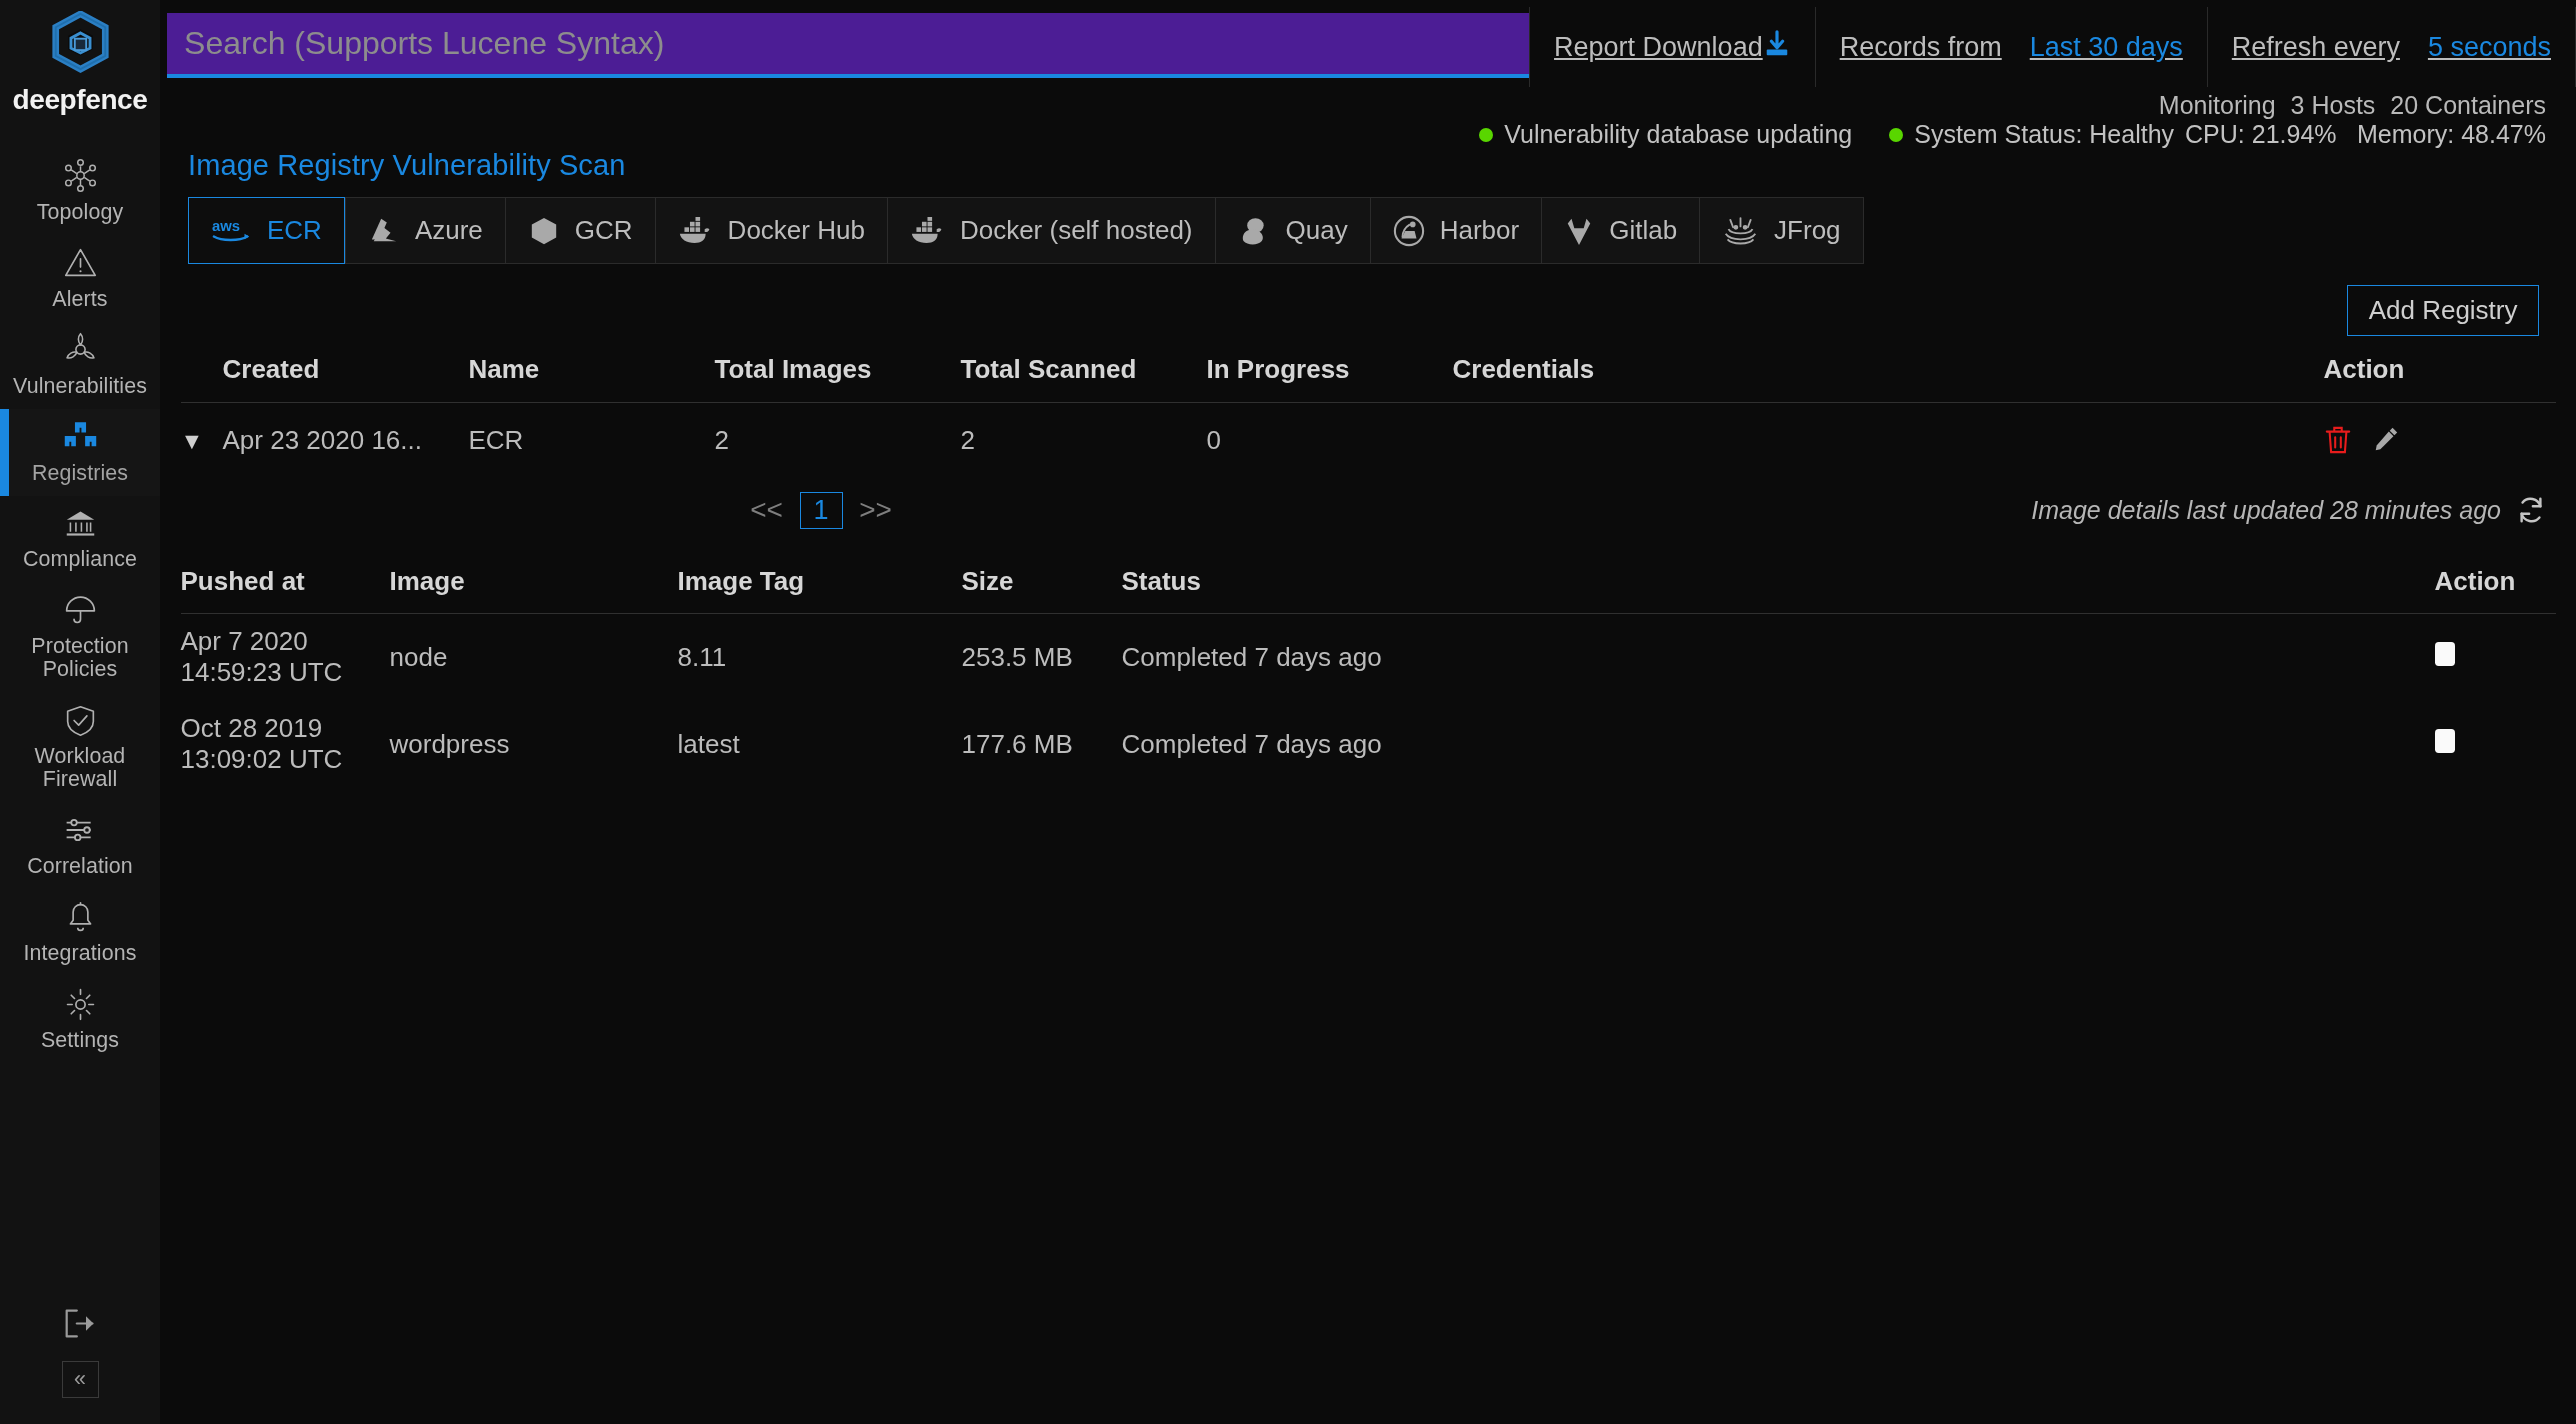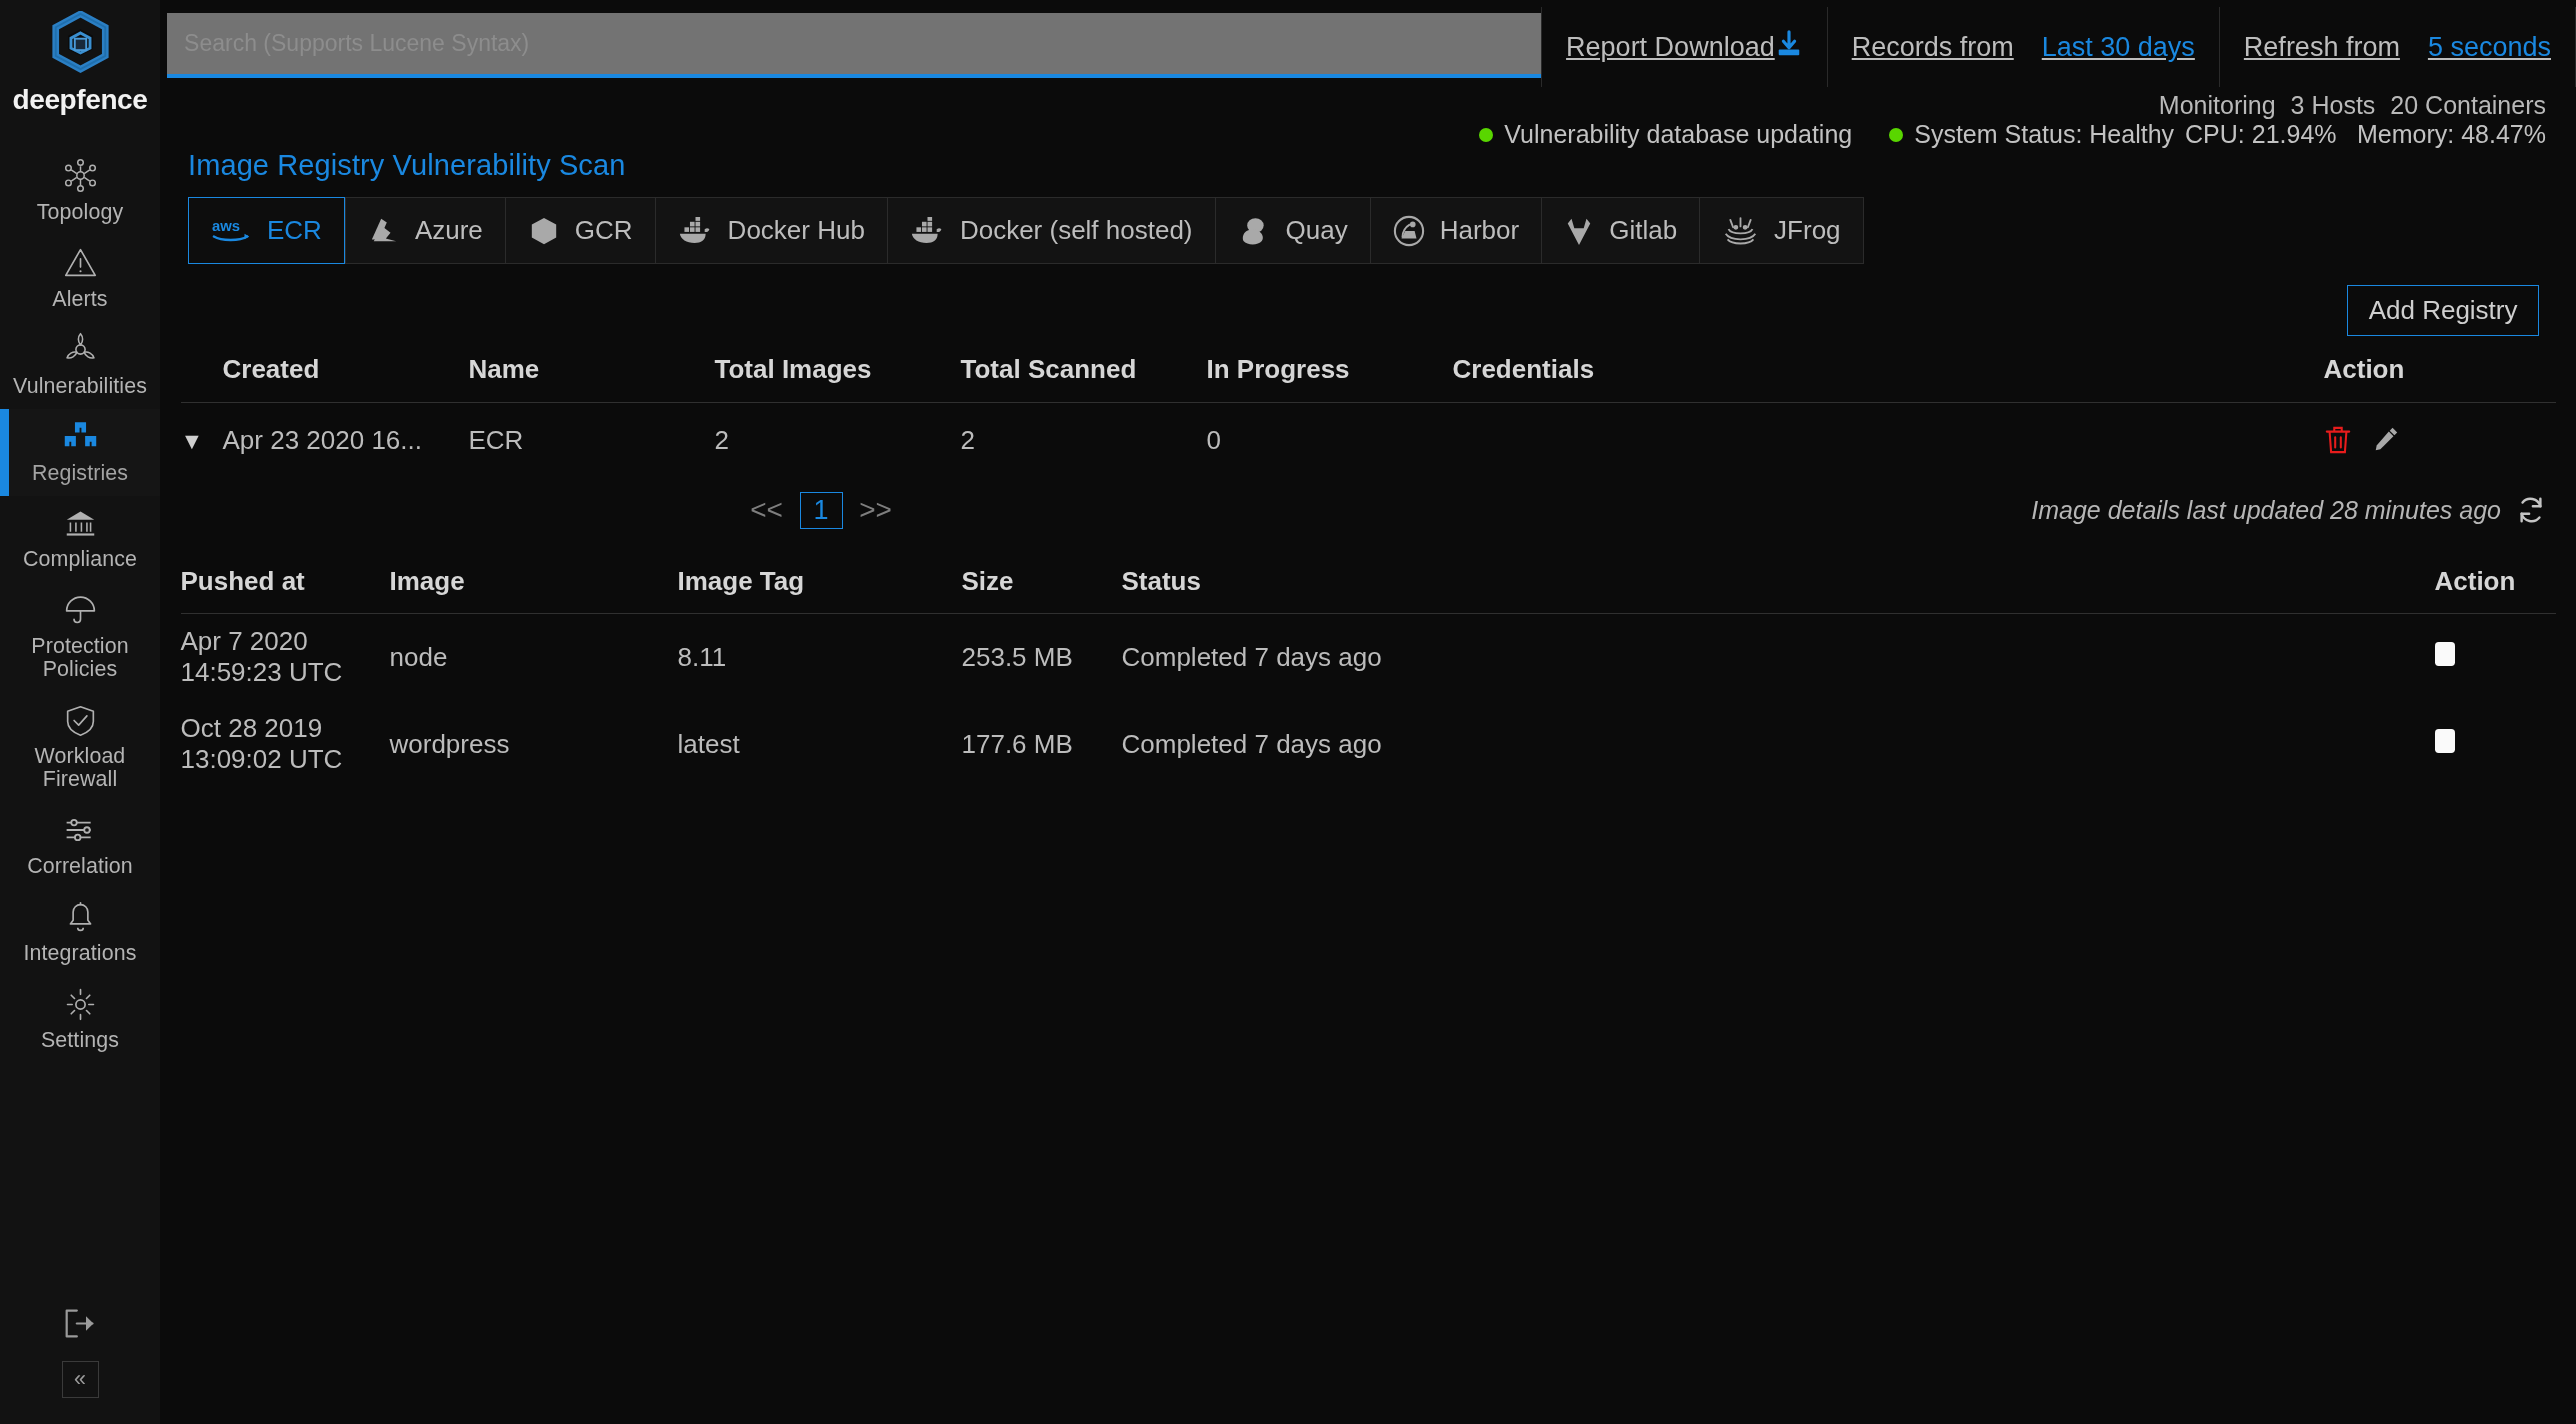--- a/index.html
+++ b/index.html
@@ -55,23 +55,23 @@
     color: #9a9a9a; font-size: 21.4px; cursor: pointer;
   }
 
   
   .main { flex: 1; height: 1424px; position: relative; background: #0b0b0b; }
 
   
   .topbar { display: flex; align-items: stretch; height: 91px; }
   .search-cell { flex: 1; padding: 13px 0 0 7.4px; }
   .search-box {
-    width: 100%; height: 65px; background: #737373;
+    width: 100%; height: 65px; background: #4c1d95;
     border: none; border-bottom: 4.6px solid #1a88e0;
-    color: #cfcfcf; font-size: 23px; padding: 0 16.7px;
+    color: #cfcfcf; font-size: 32px; padding: 0 16.7px;
     font-family: "Liberation Sans", sans-serif; outline: none;
   }
   .search-box::placeholder { color: #8d8d8d; }
   .top-btn {
     display: flex; align-items: center; 
     padding: 0 24px; height: 80px; margin-top: 7.4px;
     border-left: 0.9px solid #2a2a2a;
     font-size: 27px; color: #bdbdbd; cursor: pointer;
     white-space: nowrap;
     text-decoration: underline;
@@ -339,21 +339,21 @@
           </svg>
         </span>
       </div>
 
       <div class="top-btn">
         <span>Records from</span>
         <span class="accent">Last 30 days</span>
       </div>
 
       <div class="top-btn">
-        <span>Refresh from</span>
+        <span>Refresh every</span>
         <span class="accent">5 seconds</span>
       </div>
     </div>
 
     <div class="statusbar">
       <div class="status-left">
         <span class="txt">Monitoring</span>
         <span class="txt">3 Hosts</span>
         <span class="txt">20 Containers</span>
       </div>

